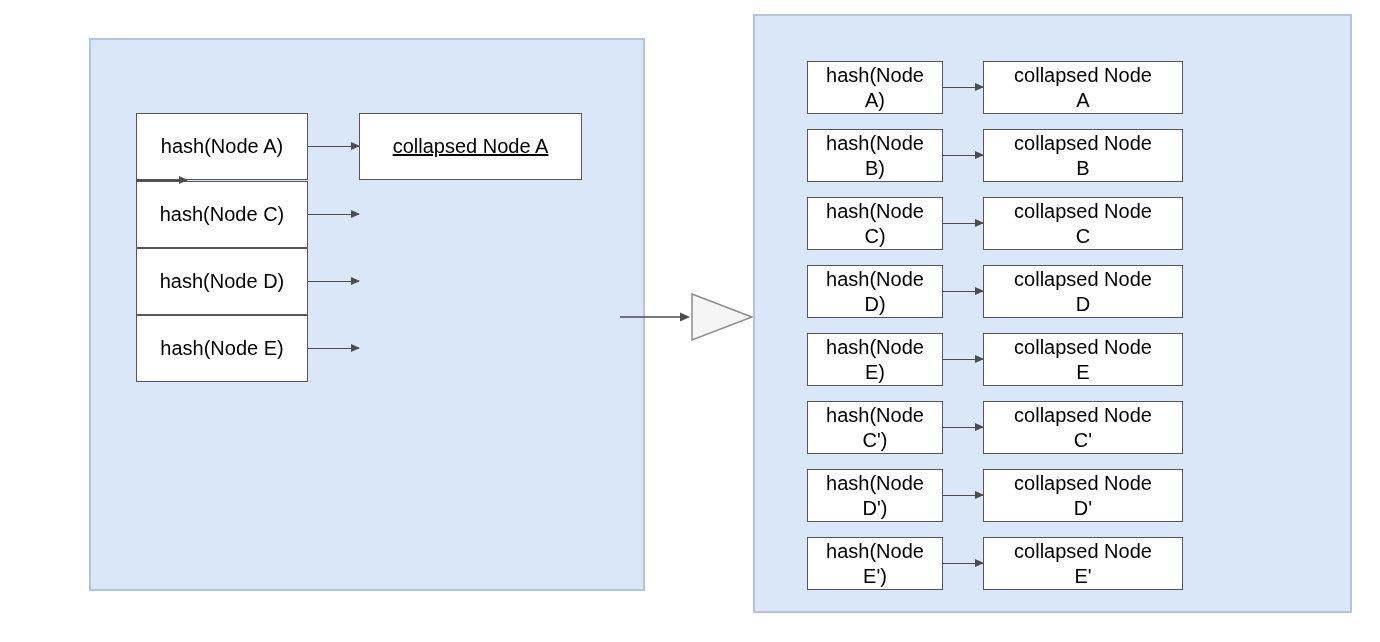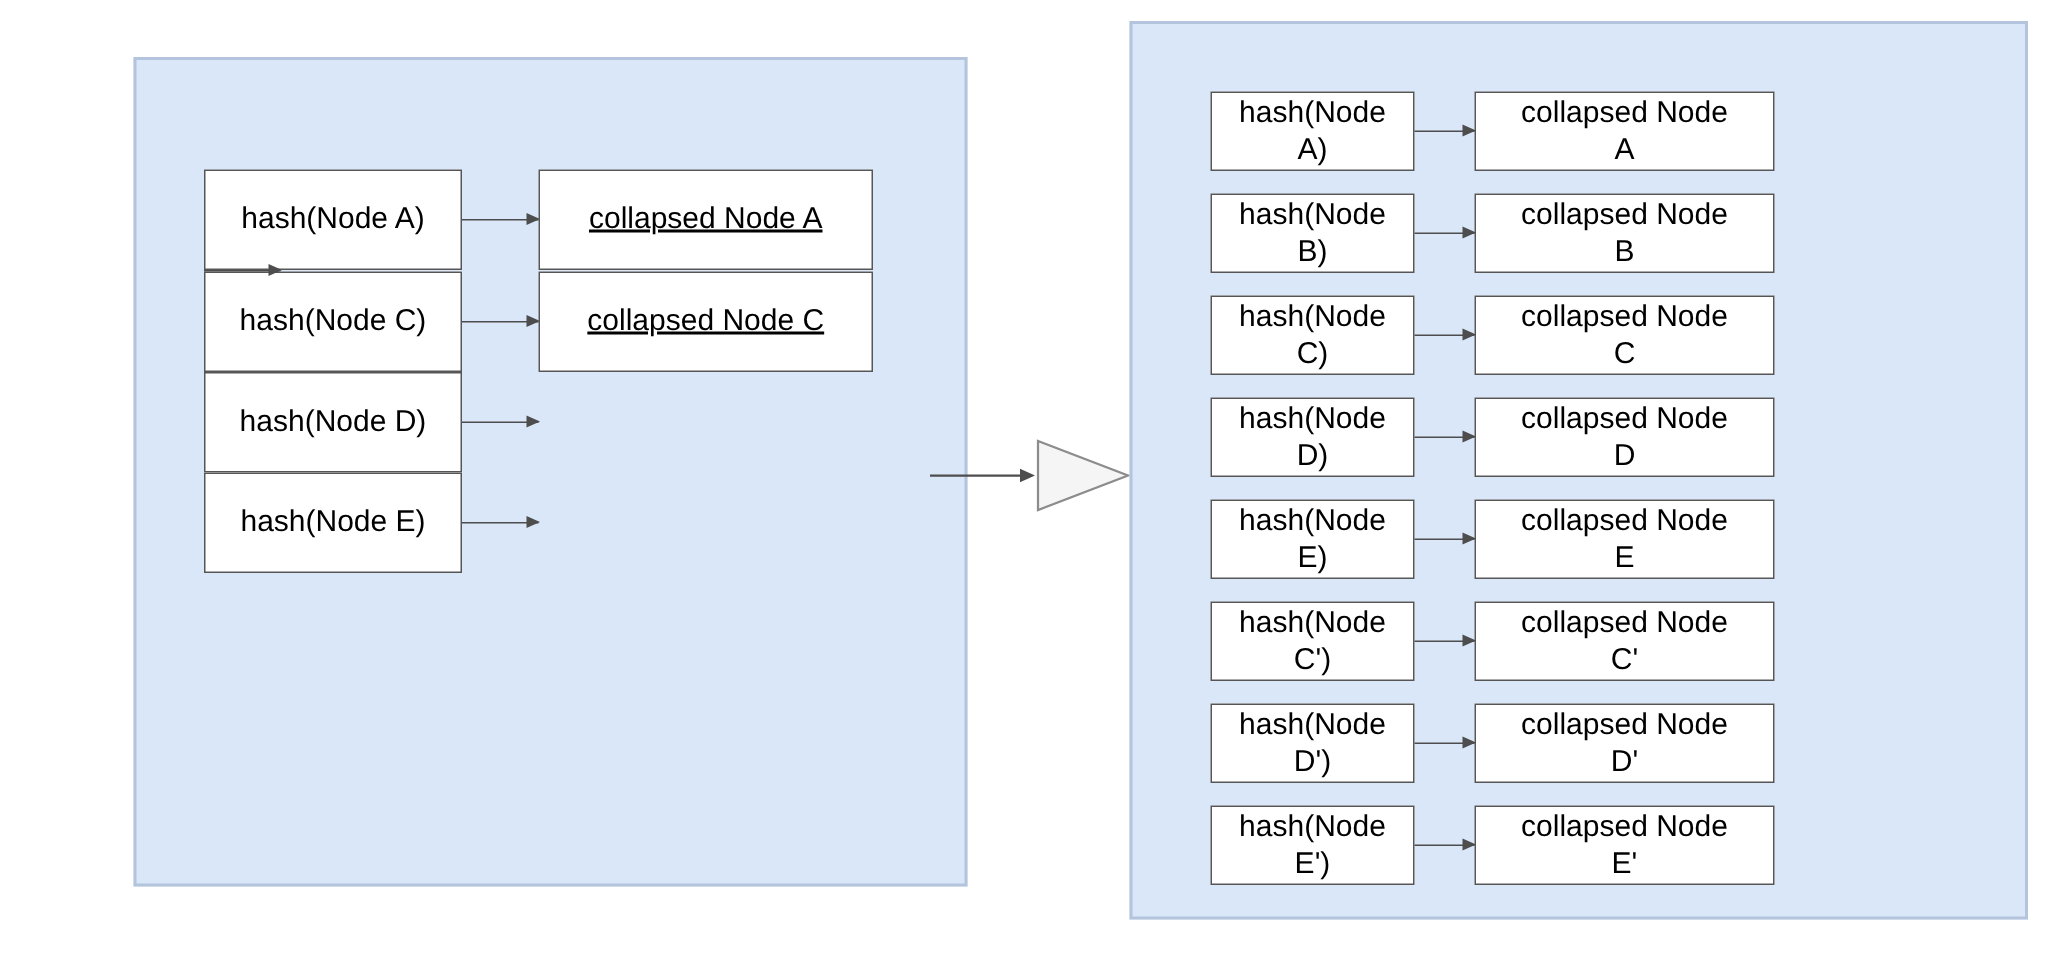--- a/index.html
+++ b/index.html
@@ -106,23 +106,20 @@
         </div>
     </div>
     <div class="row">
       <div class="arrow"></div>
     </div>
     <div class="row">
       <div class="box hash-box">
           <span>hash(Node C)</span>
         </div>
       <div class="arrow"></div>
-      <div class="box collapsed-box">
-          <span>collapsed Node C</span>
-        </div>
     </div>
     <div class="row">
       <div class="box hash-box">
           <span>hash(Node D)</span>
         </div>
       <div class="arrow"></div>
     </div>
     <div class="row">
       <div class="box hash-box">
           <span>hash(Node E)</span>

